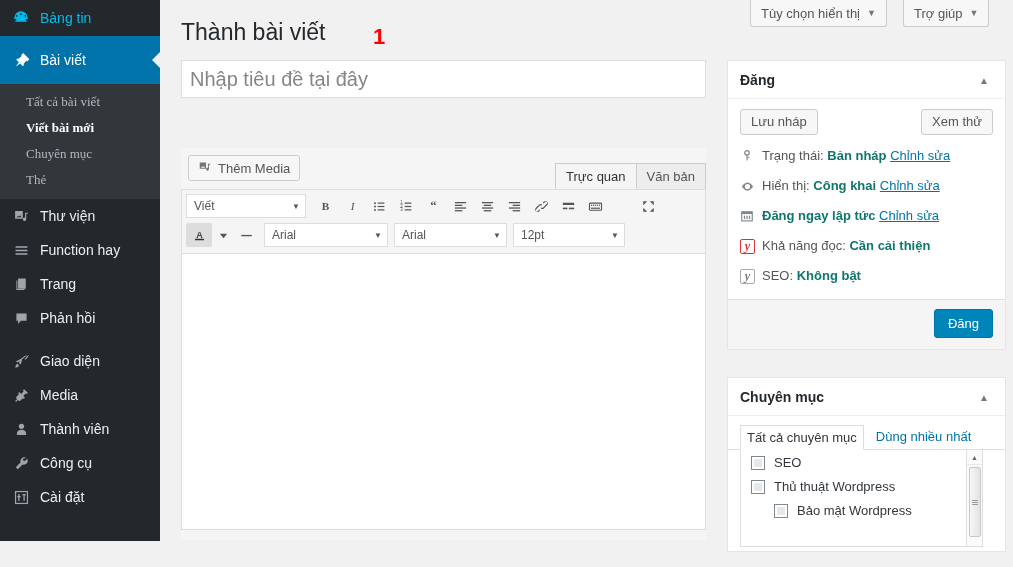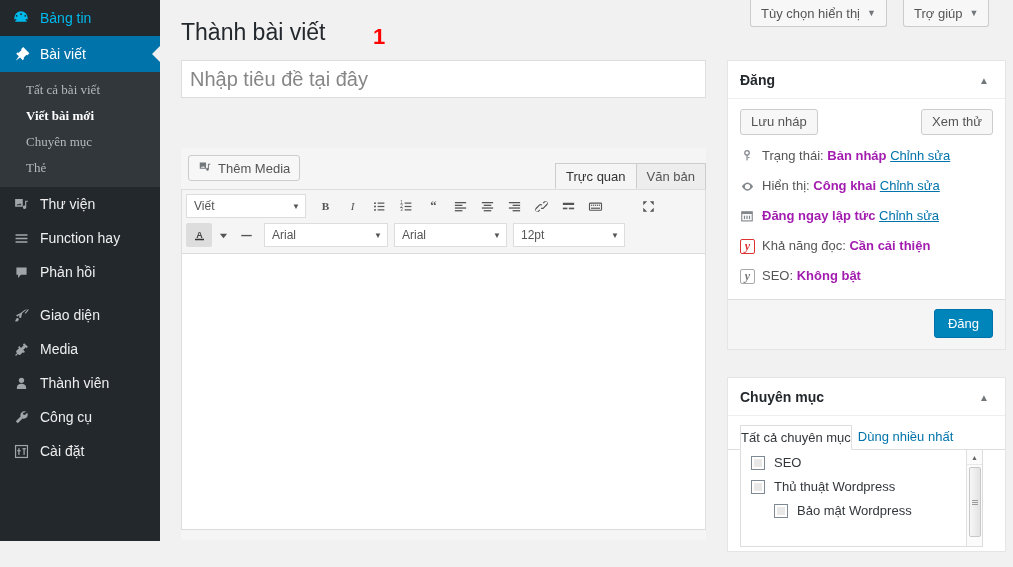--- a/index.html
+++ b/index.html
@@ -26,21 +26,21 @@
   }
   .menu-item .mi-icon {
     width: 20px; height: 20px; margin-right: 9px;
     display: flex; align-items: center; justify-content: center;
     flex: 0 0 20px;
   }
   .menu-item .mi-icon svg { display: block; }
   .menu-item.dashboard { color: #00b9eb; height: 36px; }
   .menu-item.dashboard .mi-icon svg { fill: #00b9eb; }
   .menu-item.current {
-    background: #0073aa; color: #fff; height: 36px;
+    background: #0073aa; color: #fff; height: 48px;
   }
   .menu-item.current .mi-icon svg { fill: #fff; }
   .menu-item .mi-icon svg { fill: #a0a5aa; }
   .menu-item.current::after {
     content: ""; position: absolute; right: 0; top: 50%;
     margin-top: -8px; border-style: solid;
     border-width: 8px 8px 8px 0; border-color: transparent #f1f1f1 transparent transparent;
   }
   .menu-sep { height: 9px; background: #23282d; }
   #submenu { background: #32373c; padding: 5px 0 6px 0; font-family: Liberation Serif, serif; }
@@ -163,21 +163,21 @@
   #btn-preview { position: absolute; right: 12px; top: 10px; }
   .misc-row {
     display: flex; align-items: flex-start; padding: 6px 12px 6px 12px;
     font-size: 13px; color: #555; line-height: 18px;
   }
   .misc-row .mr-icon {
     flex: 0 0 22px; width: 22px; height: 18px; display: flex;
     align-items: center; justify-content: flex-start;
   }
   .misc-row .mr-icon svg { fill: #82878c; }
-  .misc-row b { font-weight: bold; color: #a21caf; }
+  .misc-row b { font-weight: bold; color: #0f766e; }
   .misc-row a { color: #0073aa; text-decoration: underline; cursor: pointer; }
   #publish-footer {
     position: absolute; left: 0; right: 0; bottom: 0; height: 50px;
     background: #f5f5f5; border-top: 1px solid #ddd;
   }
   #btn-publish {
     position: absolute; right: 12px; top: 9px; height: 29px; padding: 0 13px;
     background: #0085ba; border: 1px solid #0073aa; border-radius: 3px;
     color: #fff; font-size: 13px; line-height: 27px; cursor: pointer;
   }
@@ -185,21 +185,21 @@
     width: 15px; height: 15px; border: 1px solid #a8a8a8; border-radius: 2px;
     display: flex; align-items: center; justify-content: center;
     font-family: "Liberation Serif", serif; font-style: italic;
     font-size: 12px; font-weight: bold; color: #777; line-height: 1;
   }
   .yoast-badge.bad { border-color: #dc3232; color: #dc3232; }
 
   #cat-box { left: 727px; top: 377px; width: 279px; height: 175px; }
   #cat-tabs { display: flex; padding: 8px 0 0 12px; border-bottom: 1px solid #ddd; }
   .cat-tab {
-    height: 25px; line-height: 24px; padding: 0 0; font-size: 13px;
+    height: 25px; line-height: 24px; padding: 0 6px; font-size: 13px;
     border: 1px solid #ddd; border-bottom: 0; background: #f1f1f1;
     color: #0073aa; cursor: pointer; position: relative; top: 1px;
   }
   .cat-tab.active { background: #fff; color: #32373c; border-bottom: 1px solid #fff; }
   .cat-tab:last-child { border: 0; background: transparent; margin-left: 6px; }
   #cat-list {
     position: relative; margin: 0 0 0 12px; width: 243px; height: 97px;
     border: 1px solid #ddd; border-top: 0; background: #fff; overflow: hidden;
   }
   .cat-item { display: flex; align-items: center; padding: 5px 0 4px 10px; font-size: 13px; color: #32373c; }
@@ -271,20 +271,28 @@
       <span class="mi-icon">
         <svg width="17" height="17" viewBox="0 0 20 20">
             <rect x="3" y="5" width="14" height="1.8"></rect>
             <rect x="3" y="9.1" width="14" height="1.8"></rect>
             <rect x="3" y="13.2" width="14" height="1.8"></rect>
           </svg>
       </span>
       <span>Function hay</span>
     </div>
 
+    <div class="menu-item">
+      <span class="mi-icon">
+        <svg width="17" height="17" viewBox="0 0 20 20">
+            <path d="M6 3h9v12H6zM4 5.2v11.3h9.5v-1.2H5.2V5.2z"></path>
+          </svg>
+      </span>
+      <span>Trang</span>
+    </div>
 
     <div class="menu-item">
       <span class="mi-icon">
         <svg width="17" height="17" viewBox="0 0 20 20">
             <path d="M4 4h12v8.5H9.3L6 16.5v-4H4z"></path>
           </svg>
       </span>
       <span>Phản hồi</span>
     </div>
 

